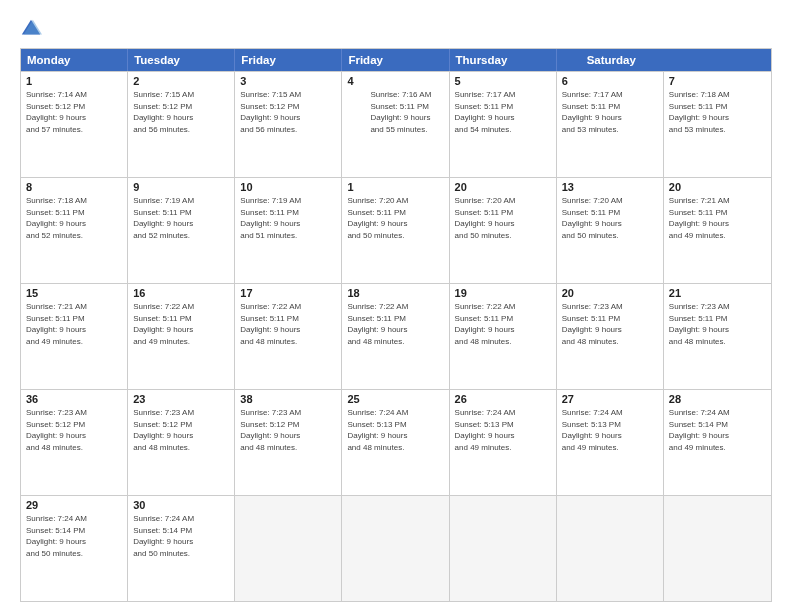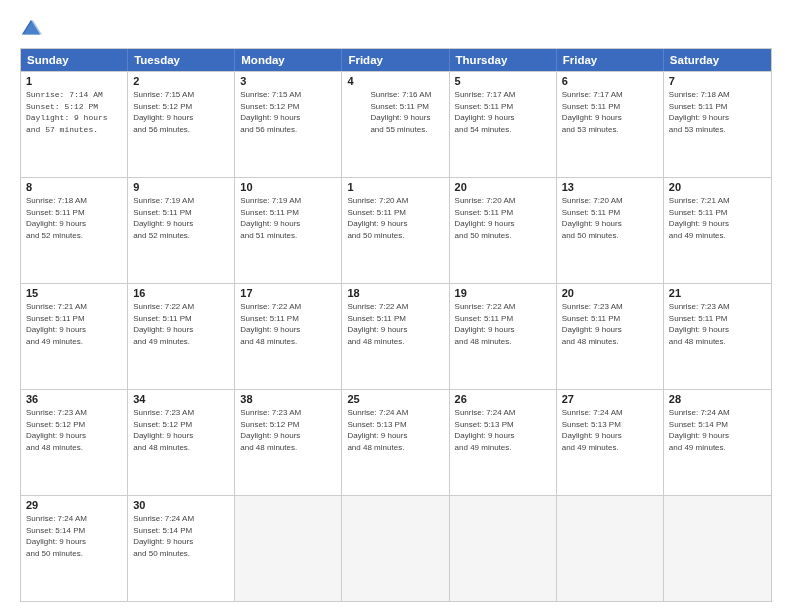--- a/index.html
+++ b/index.html
@@ -67,21 +67,21 @@
       background: #3a6bbf;
     }
     .cal-header-cell {
       color: white;
       font-size: 11.5px;
       font-weight: bold;
       padding: 5px 6px;
       text-align: left;
       border-right: 1px solid #5a80cc;
     }
-    .cal-header-cell:last-child { border-right: none; }
+    .cal-header-cell:last-child { border-right: none; margin-left: 24px; }
     .cal-body {
       flex: 1;
       display: flex;
       flex-direction: column;
     }
     .cal-week {
       display: grid;
       grid-template-columns: repeat(7, 1fr);
       flex: 1;
       border-top: 1px solid #ccc;
@@ -126,33 +126,32 @@
       </div>
     </div>
     <div class="title-block">
       <div class="month-title"></div>
       <div class="subtitle"></div>
     </div>
   </div>
 
   <div class="calendar">
     <div class="cal-header">
-    <div class="cal-header-cell">Sunday</div>
+        <div class="cal-header-cell">Monday</div>
         <div class="cal-header-cell">Tuesday</div>
-        <div class="cal-header-cell">Monday</div>
+        <div class="cal-header-cell">Friday</div>
         <div class="cal-header-cell">Friday</div>
         <div class="cal-header-cell">Thursday</div>
-        <div class="cal-header-cell">Friday</div>
         <div class="cal-header-cell">Saturday</div>
       </div>
     <div class="cal-body">
     <div class="cal-week">
           <div class="cal-cell">
             <span class="day-num">1</span>
-            <div class="day-info" style="white-space: pre-line; font-family: Liberation Mono, monospace;">Sunrise: 7:14 AM
+            <div class="day-info" style="white-space: pre-line;">Sunrise: 7:14 AM
 Sunset: 5:12 PM
 Daylight: 9 hours
 and 57 minutes.</div>
           </div>
           <div class="cal-cell">
             <span class="day-num">2</span>
             <div class="day-info" style="white-space: pre-line;">Sunrise: 7:15 AM
 Sunset: 5:12 PM
 Daylight: 9 hours
 and 56 minutes.</div>
@@ -297,21 +296,21 @@
         </div>
         <div class="cal-week">
           <div class="cal-cell">
             <span class="day-num">36</span>
             <div class="day-info" style="white-space: pre-line;">Sunrise: 7:23 AM
 Sunset: 5:12 PM
 Daylight: 9 hours
 and 48 minutes.</div>
           </div>
           <div class="cal-cell">
-            <span class="day-num">34</span>
+            <span class="day-num">23</span>
             <div class="day-info" style="white-space: pre-line;">Sunrise: 7:23 AM
 Sunset: 5:12 PM
 Daylight: 9 hours
 and 48 minutes.</div>
           </div>
           <div class="cal-cell">
             <span class="day-num">38</span>
             <div class="day-info" style="white-space: pre-line;">Sunrise: 7:23 AM
 Sunset: 5:12 PM
 Daylight: 9 hours

